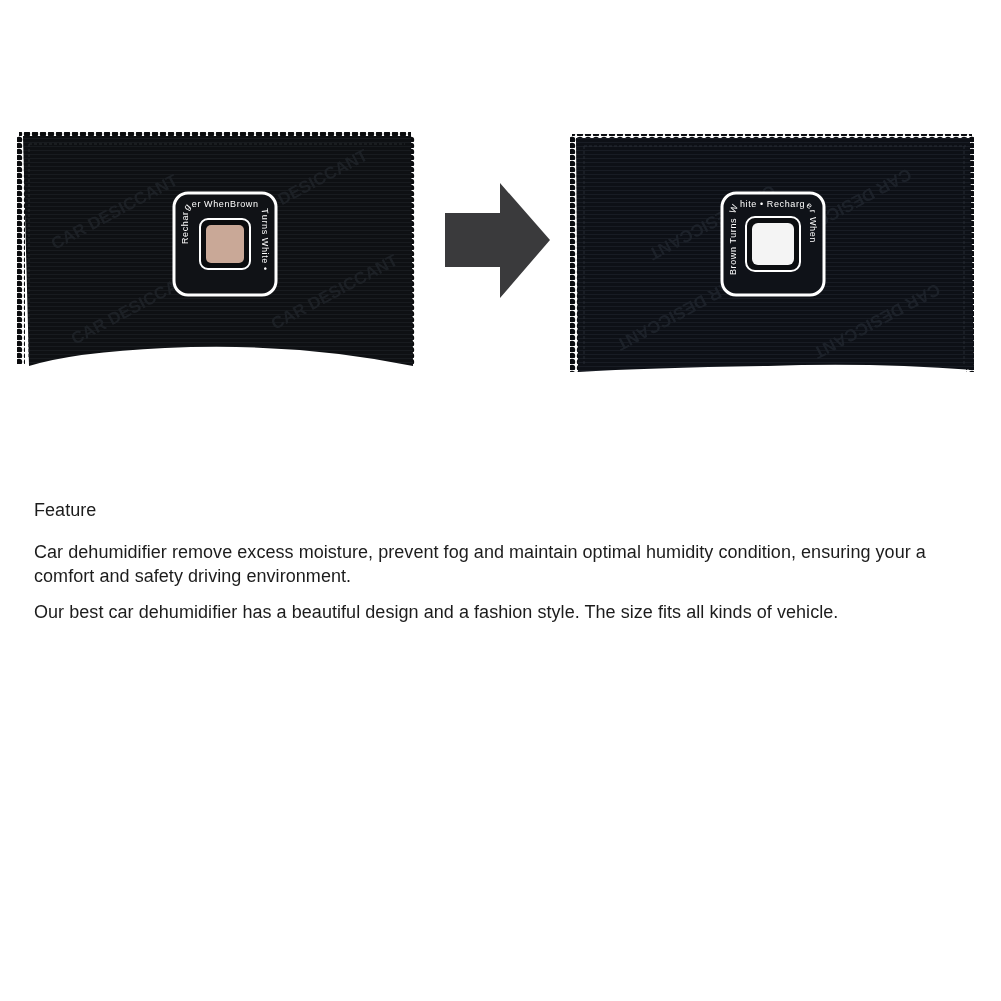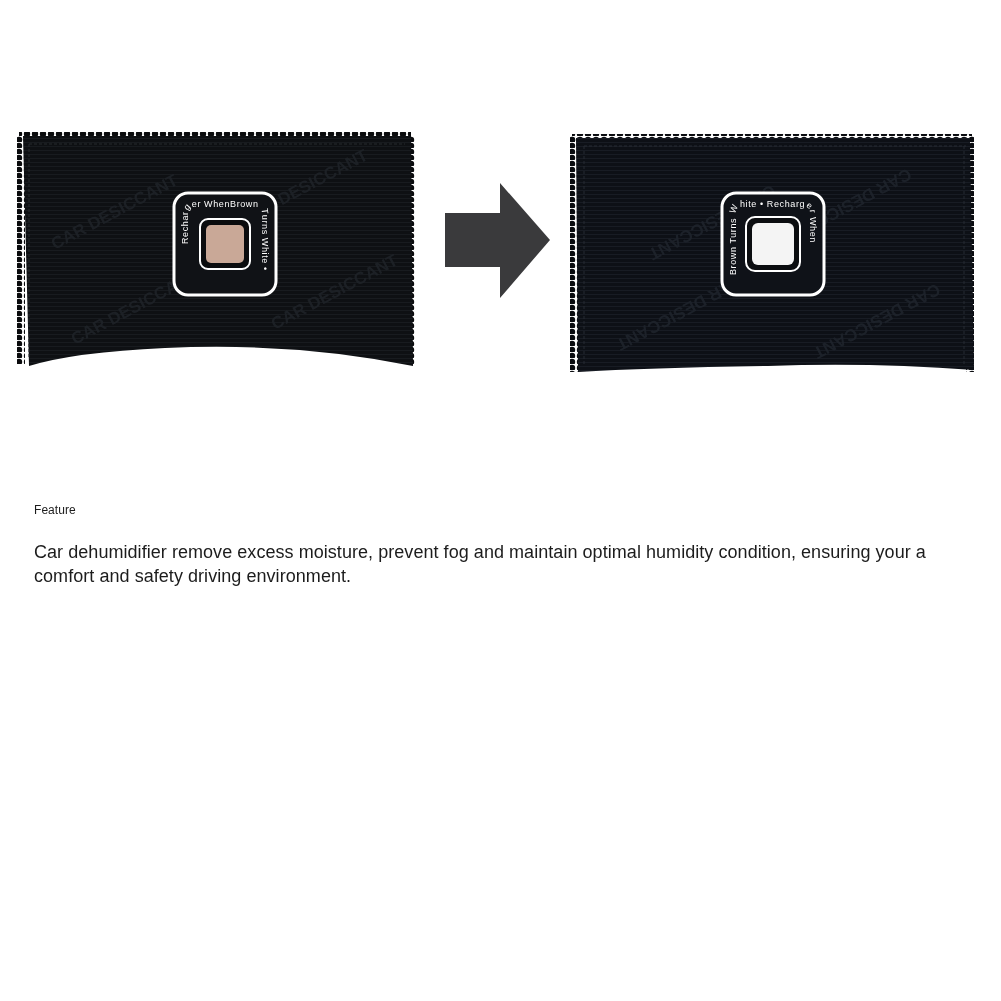--- a/index.html
+++ b/index.html
@@ -50,21 +50,21 @@
       left: 34px;
       top: 498px;
       width: 950px;
       font-size: 18px;
       line-height: 24px;
       color: #1c1c1c;
       letter-spacing: 0.05px;
     }
     .desc h2 {
       font-weight: normal;
-      font-size: 12px;
+      font-size: 18px;
       margin: 0 0 18px 0;
       line-height: 24px;
     }
     .desc p {
       margin: 8px 0 12px 0;
     }
   </style>
 </head>
 <body>
 
@@ -153,13 +153,14 @@
           <textPath href="#ringB">Brown Turns White • Recharger When</textPath>
         </text>
       </svg>
     </div>
   </div>
 </div>
 
 <div class="desc">
   <h2>Feature</h2>
   <p>Car dehumidifier remove excess moisture, prevent fog and maintain optimal humidity condition, ensuring your a comfort and safety driving environment.</p>
+  <p>Our best car dehumidifier has a beautiful design and a fashion style. The size fits all kinds of vehicle.</p>
 </div>
 
 </body></html>

